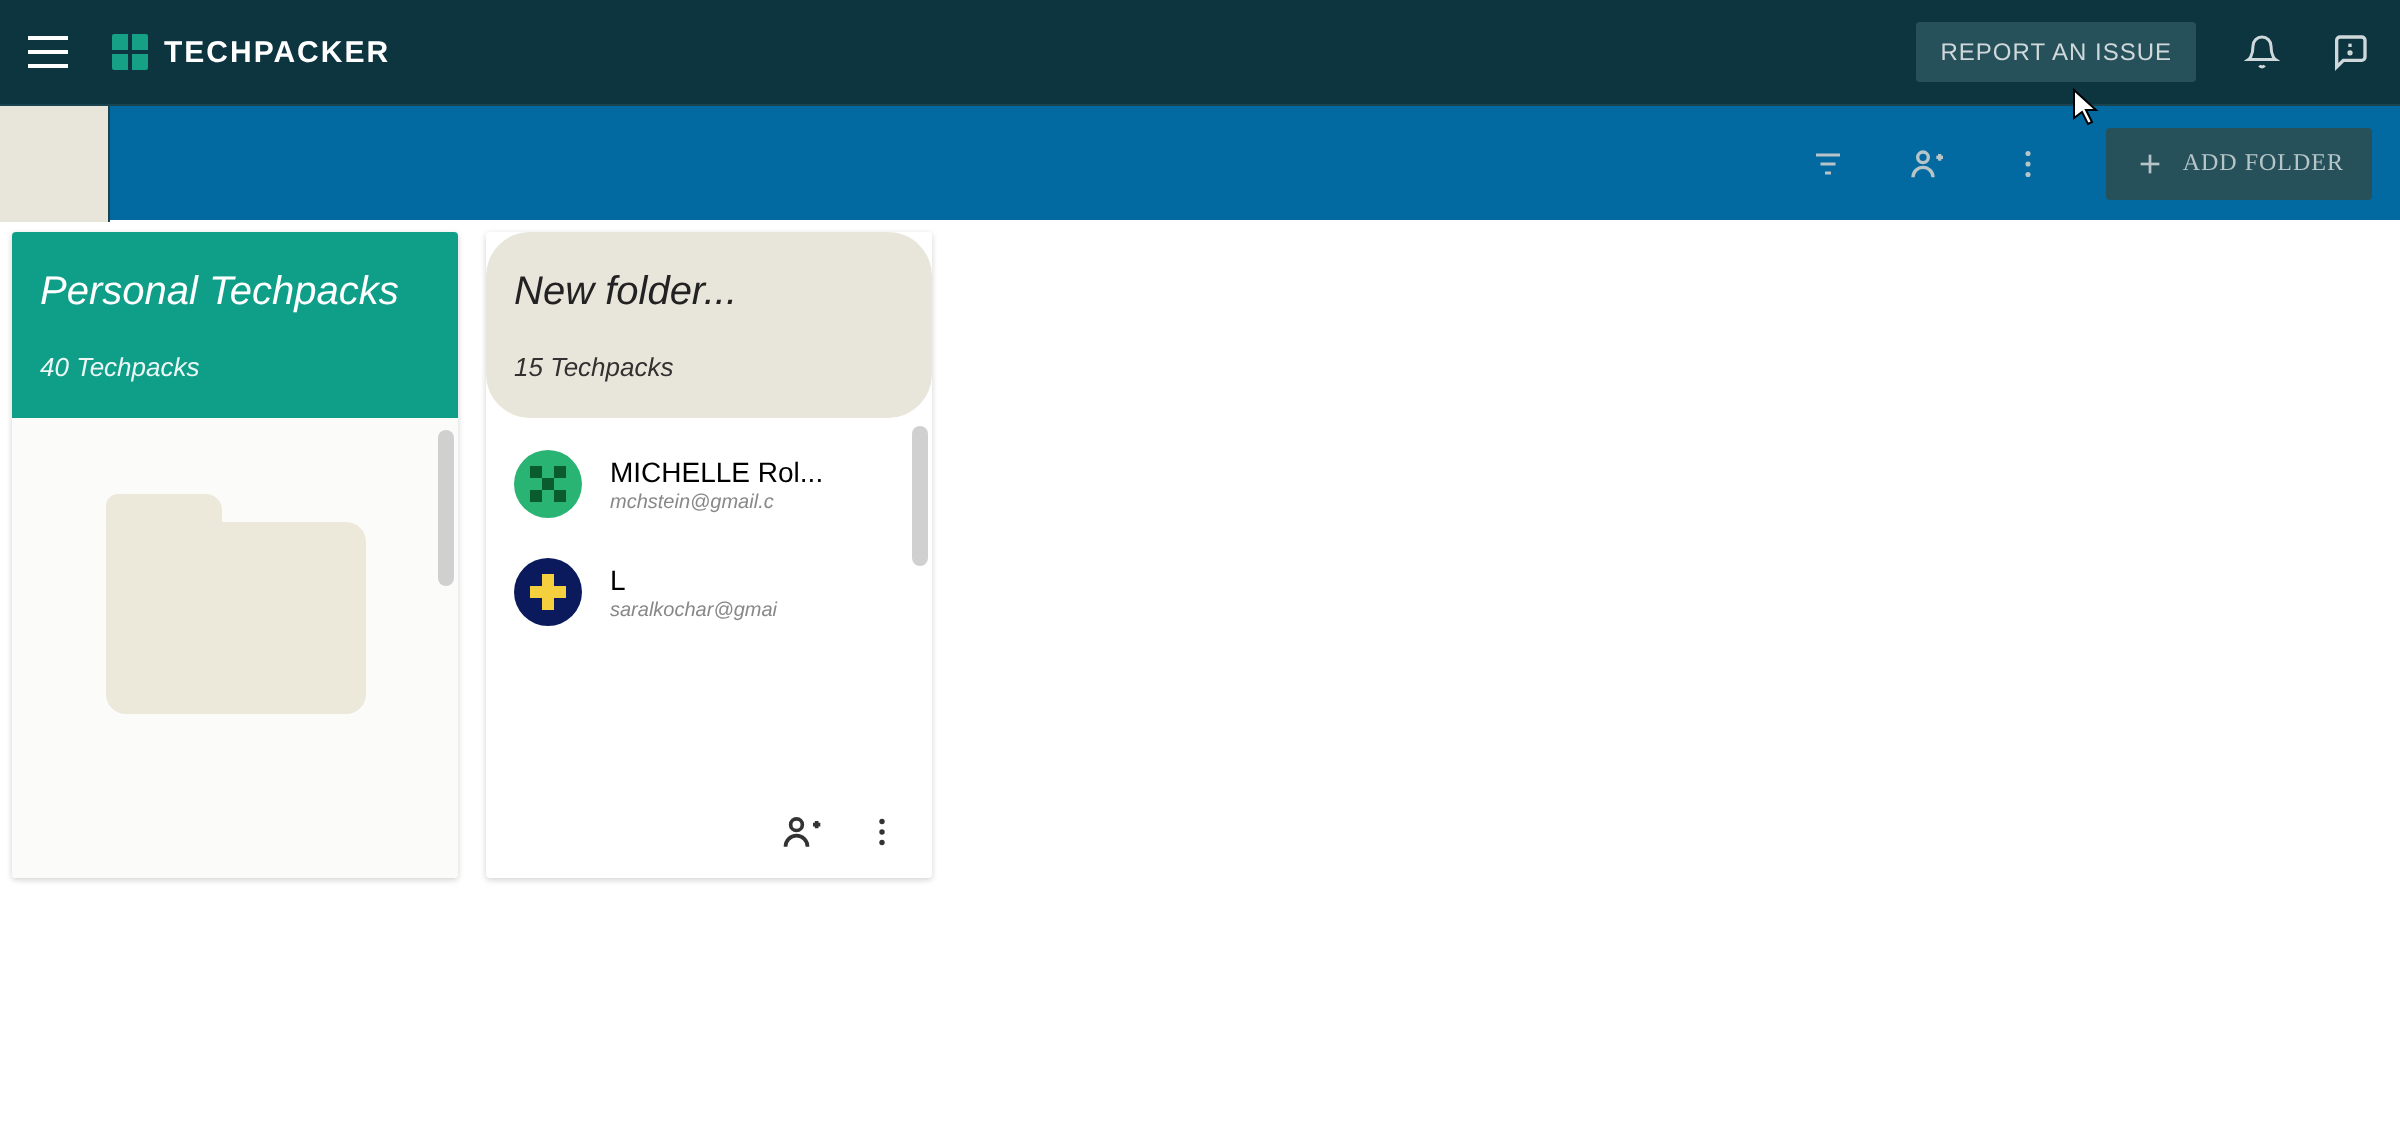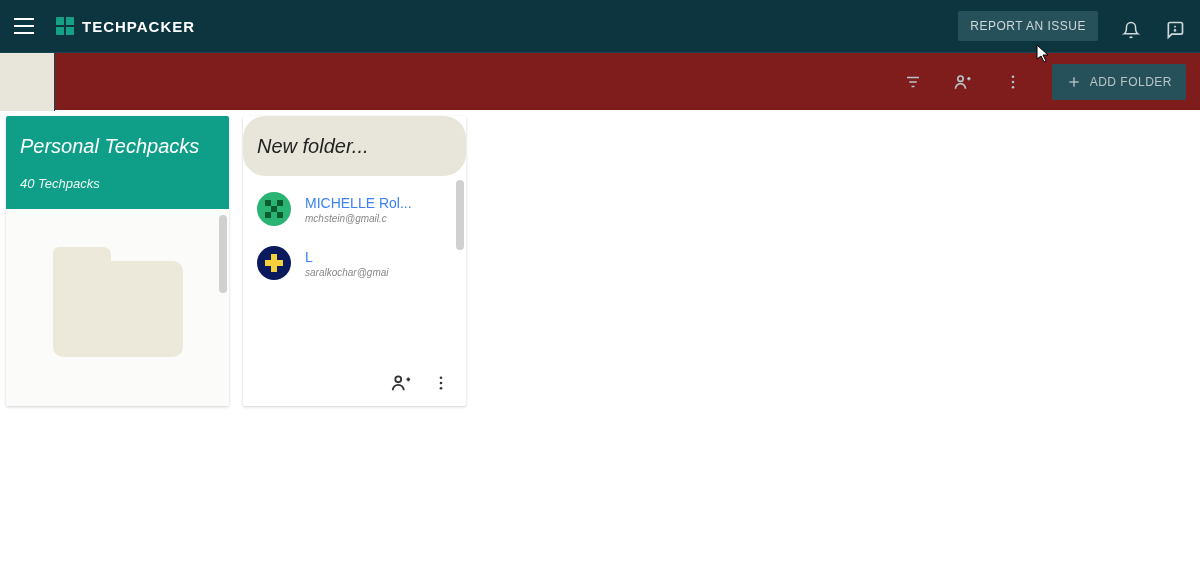--- a/index.html
+++ b/index.html
@@ -18,31 +18,32 @@
     padding: 0 14px;
     color: #ffffff;
   }
   .topbar-left { display: flex; align-items: center; }
   .hamburger { width: 24px; height: 24px; display: flex; flex-direction: column; justify-content: center; gap: 5px; cursor: pointer; margin-right: 18px; }
   .hamburger span { display: block; height: 2px; background: #fff; width: 20px; }
   .logo { display: flex; align-items: flex-end; gap: 8px; }
   .logo-icon { width: 18px; height: 18px; display: grid; grid-template-columns: 1fr 1fr; grid-template-rows: 1fr 1fr; gap: 2px; transform: rotate(0deg); }
   .logo-icon div { background: #16a085; }
   .logo-text { font-weight: 700; letter-spacing: 1px; font-size: 15px; color: #fff; }
-  .topbar-right { margin-left: auto; display: flex; align-items: flex-end; gap: 22px; }
+  .topbar-right { margin-left: auto; display: flex; align-items: center; gap: 22px; }
   .report-btn { background: #27515a; color: #cfd8da; font-size: 12px; letter-spacing: 0.5px; padding: 8px 12px; border-radius: 2px; cursor: pointer; font-weight: 500; }
   .icon-btn { width: 22px; height: 22px; display: flex; align-items: center; justify-content: center; cursor: pointer; color: #cfd8da; }
 
   .subbar {
     height: 58px;
-    background: #7f1d1d;
+    background: #0369a1;
     border-top: 1px solid #1a4450;
     display: flex;
     align-items: center;
     padding-right: 14px;
+    font-family: Liberation Serif, serif;
   }
   .subbar-left-edge {
     width: 54px; height: 58px; background: #e8e6da;
   }
   .subbar-divider {
     width: 1px; height: 58px; background: #1a4450; margin-right: auto;
   }
   .subbar-actions { display: flex; align-items: center; gap: 28px; }
   .subbar-actions .icon-btn { color: #b8c5c8; }
   .add-folder-btn {
@@ -92,21 +93,21 @@
 
   .member { display: flex; align-items: center; gap: 14px; margin-bottom: 20px; }
   .avatar { width: 34px; height: 34px; border-radius: 50%; flex-shrink: 0; display: grid; place-items: center; }
   .avatar.green { background: #29b473; }
   .avatar.navy { background: #0a1a5c; }
   .avatar-pixel { width: 18px; height: 18px; display: grid; grid-template-columns: repeat(3,1fr); grid-template-rows: repeat(3,1fr); }
   .avatar-pixel div { background: transparent; }
   .avatar.green .avatar-pixel .p { background: #0a5c2f; }
   .avatar.navy .avatar-pixel .p { background: #f4d03f; }
   .member-info { overflow: hidden; }
-  .member-name { font-size: 14px; color: #3b82f6; white-space: nowrap; overflow: hidden; text-overflow: ellipsis; max-width: 120px; }
+  .member-name { font-size: 14px; color: #000000; white-space: nowrap; overflow: hidden; text-overflow: ellipsis; max-width: 120px; }
   .member-email { font-size: 10px; color: #888; white-space: nowrap; overflow: hidden; text-overflow: ellipsis; max-width: 120px; margin-top: 2px; font-style: italic; }
 
   .fc-footer { padding: 8px 14px 12px 14px; display: flex; justify-content: flex-end; gap: 18px; align-items: center; }
   .fc-footer .icon-btn { color: #333; }
 
   
   .card1-body-scroll { position: absolute; right: 2px; top: 6px; width: 8px; height: 78px; background: #d0d0d0; border-radius: 4px; }
 
   svg { display: block; }
   
@@ -205,20 +206,21 @@
       <div class="folder-shape">
         <div class="tab"></div>
         <div class="body"></div>
       </div>
     </div>
   </div>
 
   <div class="folder-card">
     <div class="fc-header beige">
       <div class="fc-title">New folder...</div>
+      <div class="fc-sub">15 Techpacks</div>
     </div>
     <div class="fc-body">
       <div class="fc-scroll"></div>
 
       <div class="member">
         <div class="avatar green">
           <div class="avatar-pixel">
             <div class="p"></div>
               <div></div>
               <div class="p"></div>

